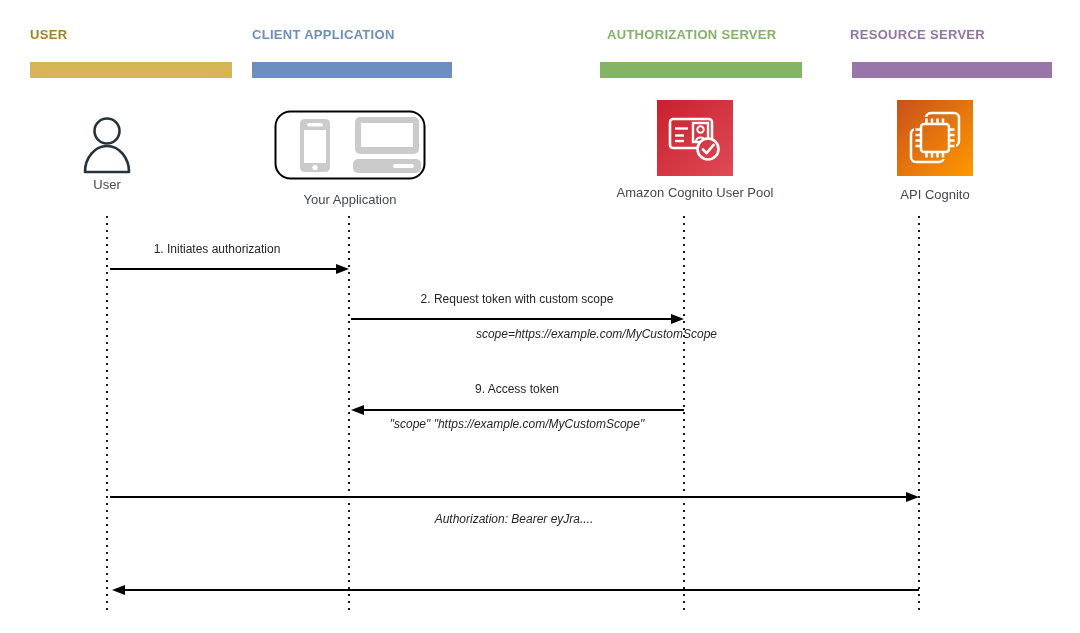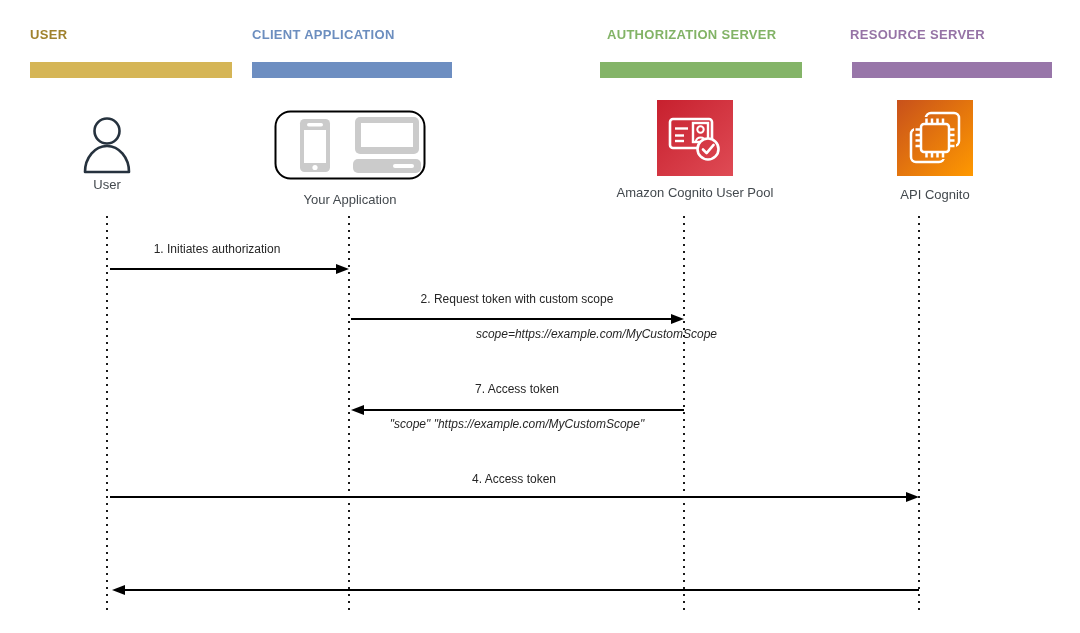--- a/index.html
+++ b/index.html
@@ -142,31 +142,31 @@
       <div class="ah-r"></div>
   </div>
 
   <div class="msg-label" style="left:317px;top:292px;">2. Request token with custom scope</div>
   <div class="arrow" style="left:351px;top:319px;width:333px;">
     <div class="ln ln-r"></div>
       <div class="ah-r"></div>
   </div>
   <div class="msg-label msg-sub" style="left:317px;top:327px;text-align:right;">scope=https://example.com/MyCustomScope</div>
 
-  <div class="msg-label" style="left:317px;top:382px;">7. Access token</div>
+  <div class="msg-label" style="left:317px;top:382px;">9. Access token</div>
   <div class="arrow" style="left:351px;top:410px;width:333px;">
     <div class="ln ln-l"></div>
       <div class="ah-l"></div>
   </div>
   <div class="msg-label msg-sub" style="left:317px;top:417px;">"scope" "https://example.com/MyCustomScope"</div>
 
-  <div class="msg-label" style="left:314px;top:472px;">4. Access token</div>
   <div class="arrow" style="left:110px;top:497px;width:809px;">
     <div class="ln ln-r"></div>
       <div class="ah-r"></div>
   </div>
+  <div class="msg-label msg-sub" style="left:314px;top:512px;">Authorization: Bearer eyJra....</div>
 
   <div class="arrow" style="left:112px;top:590px;width:807px;">
     <div class="ln ln-l"></div>
       <div class="ah-l"></div>
   </div>
 
 </div>
 
 </body></html>

